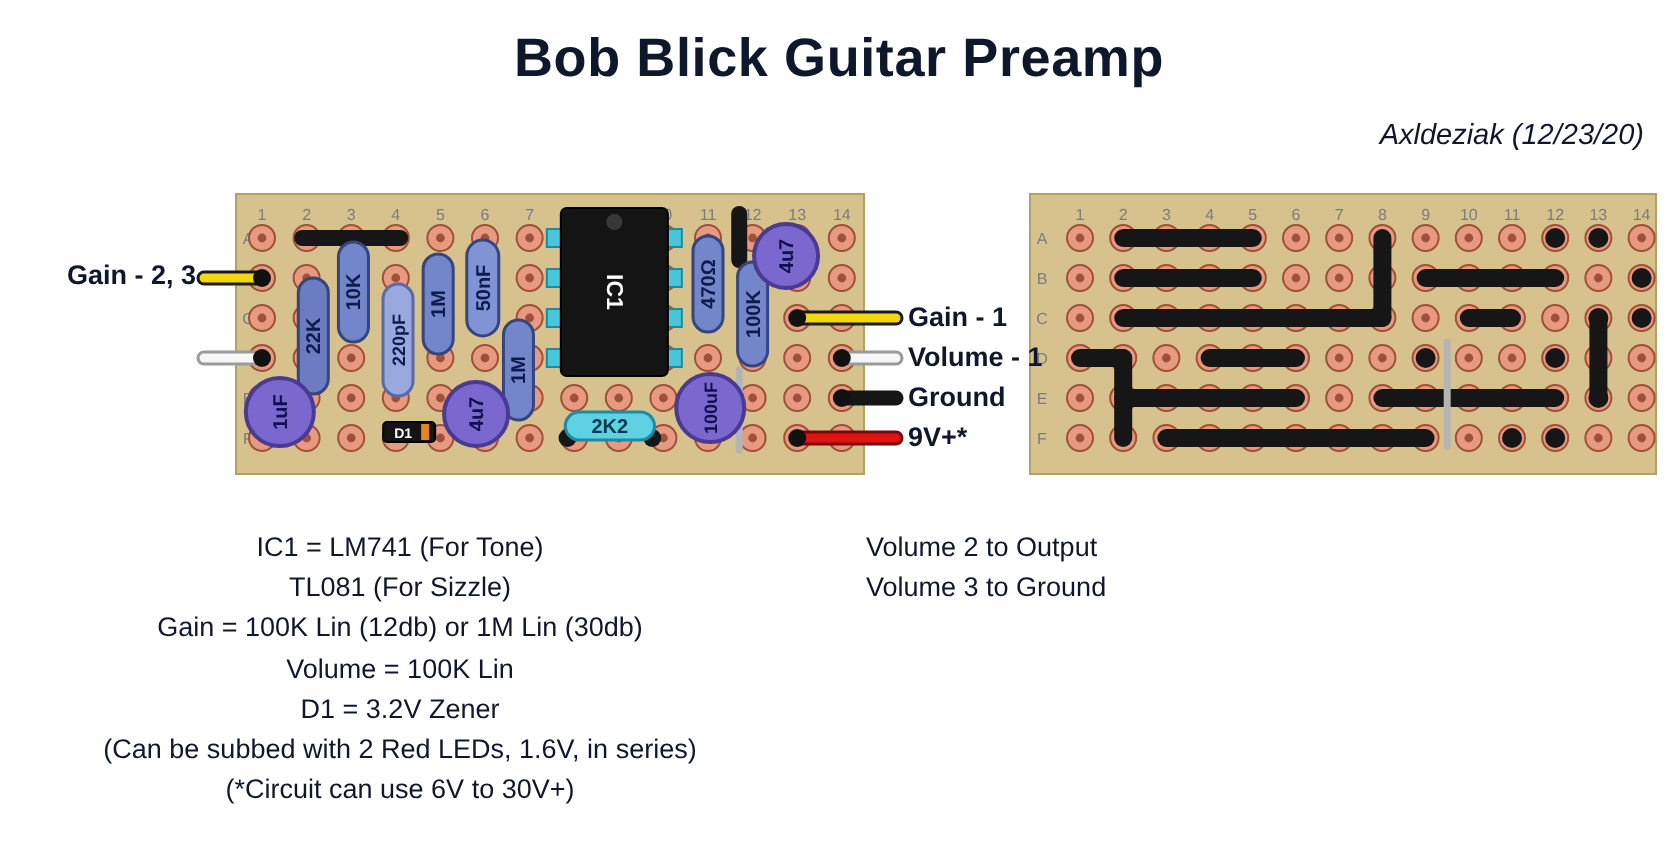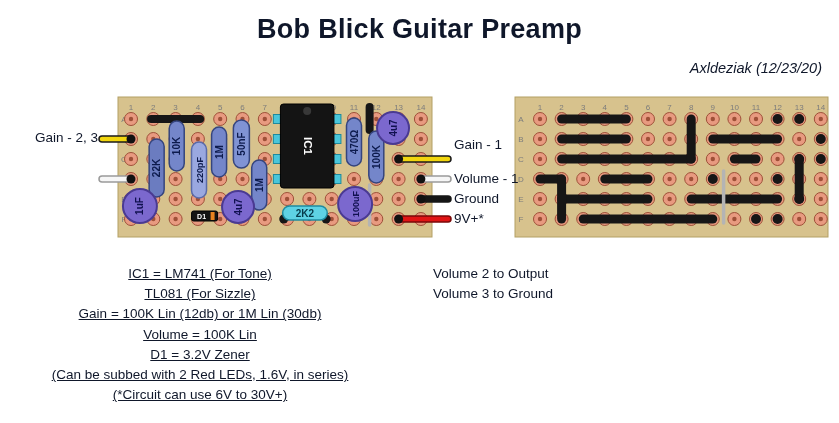--- a/index.html
+++ b/index.html
@@ -2,25 +2,25 @@
 <html><head>
 <meta charset="utf-8">
 <style>
   html,body{margin:0;padding:0;background:#ffffff;}
   .page{position:relative;width:839px;height:423px;background:#ffffff;overflow:hidden;
         font-family:"Liberation Sans",sans-serif;color:#0f172a;}
   .title{position:absolute;top:14px;left:0;width:100%;text-align:center;
          font-size:27px;font-weight:bold;letter-spacing:.3px;}
   .credit{position:absolute;top:60px;right:17px;font-size:14.5px;font-style:italic;}
   #board-svg{position:absolute;left:0;top:0;font-family:"Liberation Sans",sans-serif;}
-  .io-label{position:absolute;font-size:13.5px;line-height:16px;white-space:nowrap;}
+  .io-label{position:absolute;font-size:13.5px;line-height:16px;white-space:nowrap;font-weight:bold;}
   .io-left{left:6px;width:92px;text-align:right;}
   .io-right{left:454px;text-align:left;}
   .notes{position:absolute;top:264px;left:0;width:400px;text-align:center;
-         font-size:13.5px;line-height:20.2px;text-decoration:underline;}
+         font-size:13.5px;line-height:20.2px;}
   .notes-right{position:absolute;top:264px;left:408px;font-size:13.5px;line-height:20.2px;margin-left:25px;}
 </style>
 </head>
 <body>
 
 <div class="page">
 
   <div class="title">Bob Blick Guitar Preamp</div>
   <div class="credit">Axldeziak (12/23/20)</div>
 
@@ -486,21 +486,21 @@
       <circle cx="238.04000000000002" cy="207" r="16" fill="#7b68ce" stroke="#4a3a92" stroke-width="2"></circle>
       <text text-anchor="middle" font-size="10" fill="#101050" transform="translate(238.04000000000002,207) rotate(-90)" font-weight="bold" x="0" y="3.5">4u7</text>
       <circle cx="355.115" cy="204" r="17" fill="#7b68ce" stroke="#4a3a92" stroke-width="2"></circle>
       <text text-anchor="middle" font-size="9" fill="#101050" transform="translate(355.115,204) rotate(-90)" font-weight="bold" x="0" y="3.5">100uF</text>
       <circle cx="393.02500000000003" cy="128" r="16" fill="#7b68ce" stroke="#4a3a92" stroke-width="2"></circle>
       <text text-anchor="middle" font-size="10" fill="#101050" transform="translate(393.02500000000003,128) rotate(-90)" font-weight="bold" x="0" y="3.5">4u7</text>
     </svg>
 
   <div class="io-label io-left" style="top:130px">Gain - 2, 3</div>
 
-  <div class="io-label io-right" style="top:137px">Gain - 1</div>
+  <div class="io-label io-right" style="top:151px">Gain - 1</div>
   <div class="io-label io-right" style="top:171px">Volume - 1</div>
   <div class="io-label io-right" style="top:191px">Ground</div>
   <div class="io-label io-right" style="top:211px">9V+*</div>
 
   <div class="notes">
     <div>IC1 = LM741 (For Tone)</div>
     <div>TL081 (For Sizzle)</div>
     <div>Gain = 100K Lin (12db) or 1M Lin (30db)</div>
     <div>Volume = 100K Lin</div>
     <div>D1 = 3.2V Zener</div>

